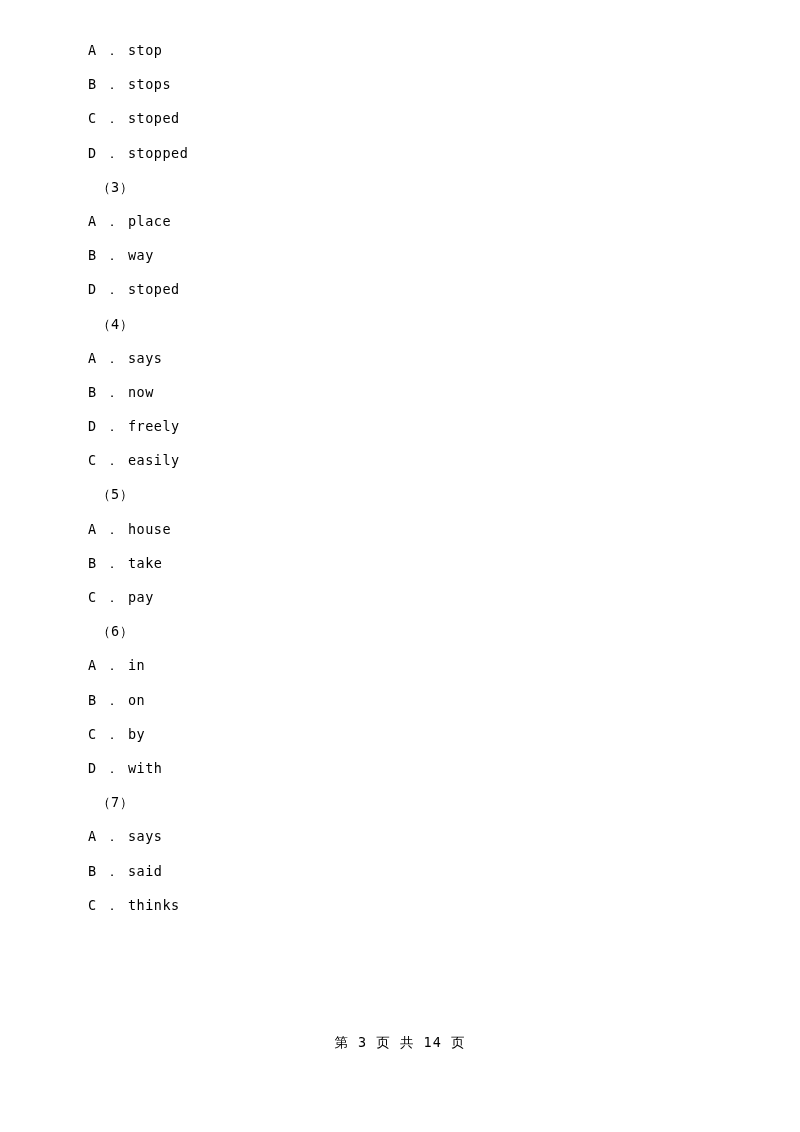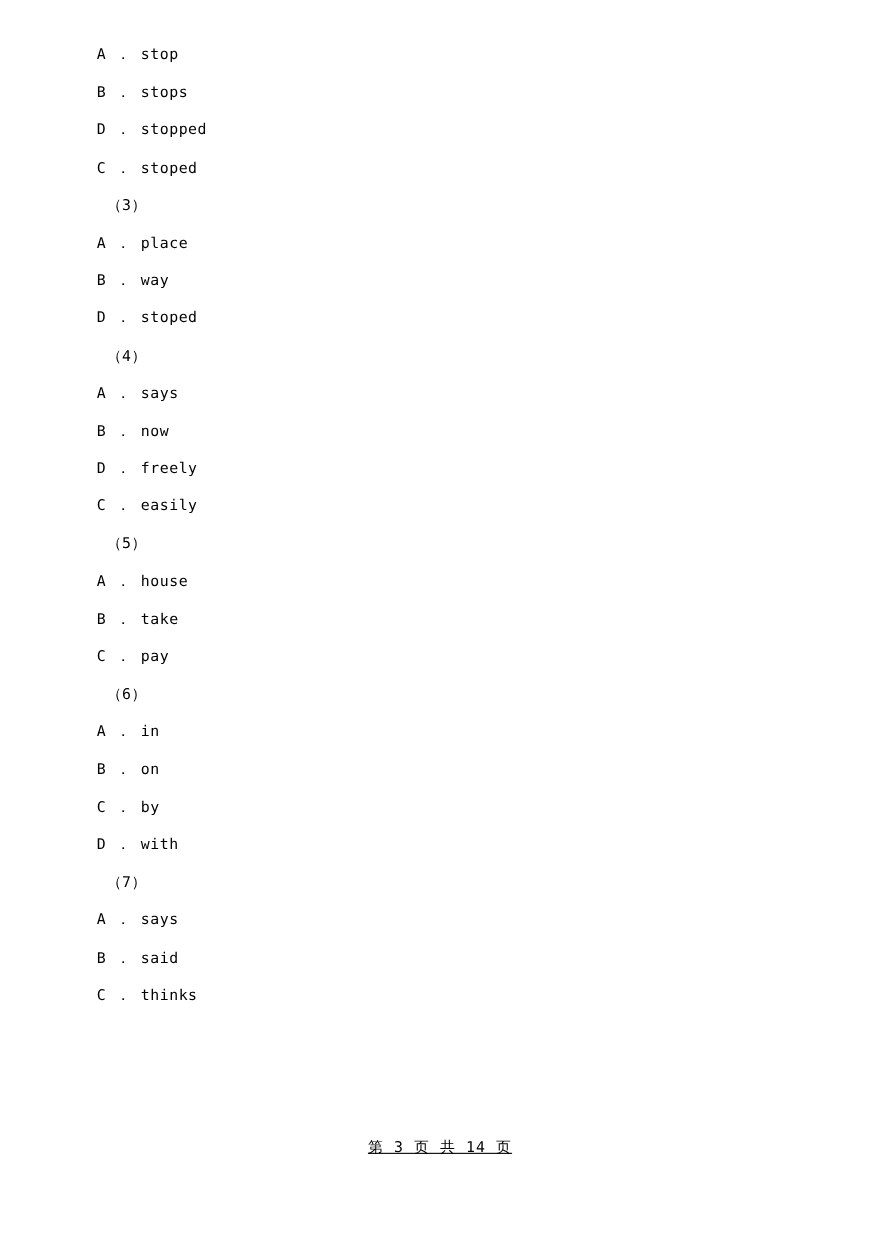--- a/index.html
+++ b/index.html
@@ -46,32 +46,31 @@
   .footer {
     position: absolute;
     left: 0;
     top: 1034px;
     width: 800px;
     text-align: center;
     font-size: 13.5px;
     letter-spacing: 1px;
     color: #000;
     white-space: pre;
-    text-decoration: underline;
   }
 </style>
 </head>
 <body>
 
 <div class="page">
   <div class="content">
       <div class="opt">A ． stop</div>
       <div class="opt">B ． stops</div>
+      <div class="opt">C ． stoped</div>
       <div class="opt">D ． stopped</div>
-      <div class="opt">C ． stoped</div>
       <div class="qnum">（3）</div>
       <div class="opt">A ． place</div>
       <div class="opt">B ． way</div>
       <div class="opt">D ． stoped</div>
       <div class="qnum">（4）</div>
       <div class="opt">A ． says</div>
       <div class="opt">B ． now</div>
       <div class="opt">D ． freely</div>
       <div class="opt">C ． easily</div>
       <div class="qnum">（5）</div>

